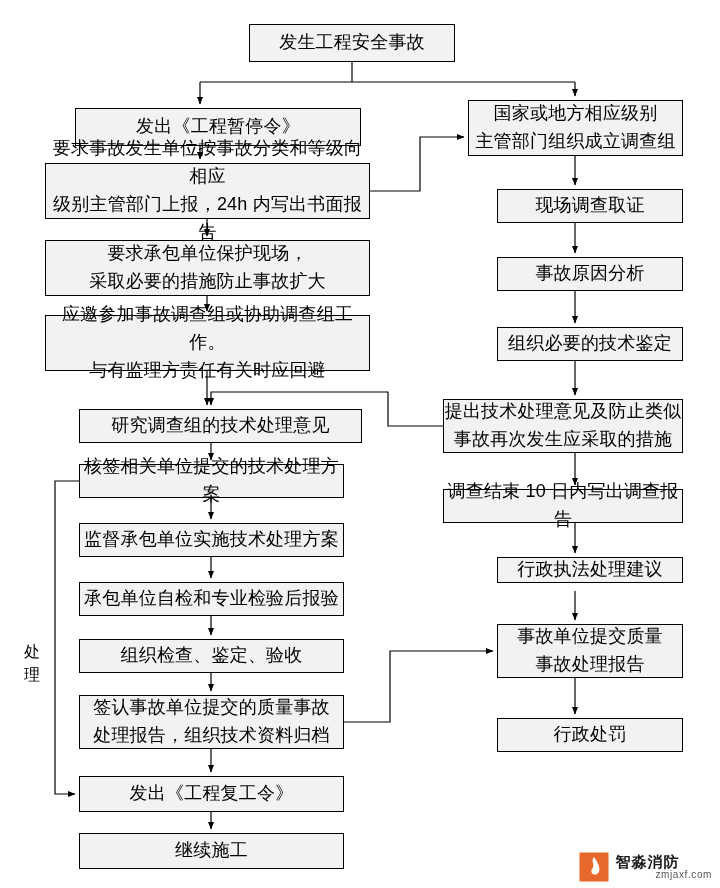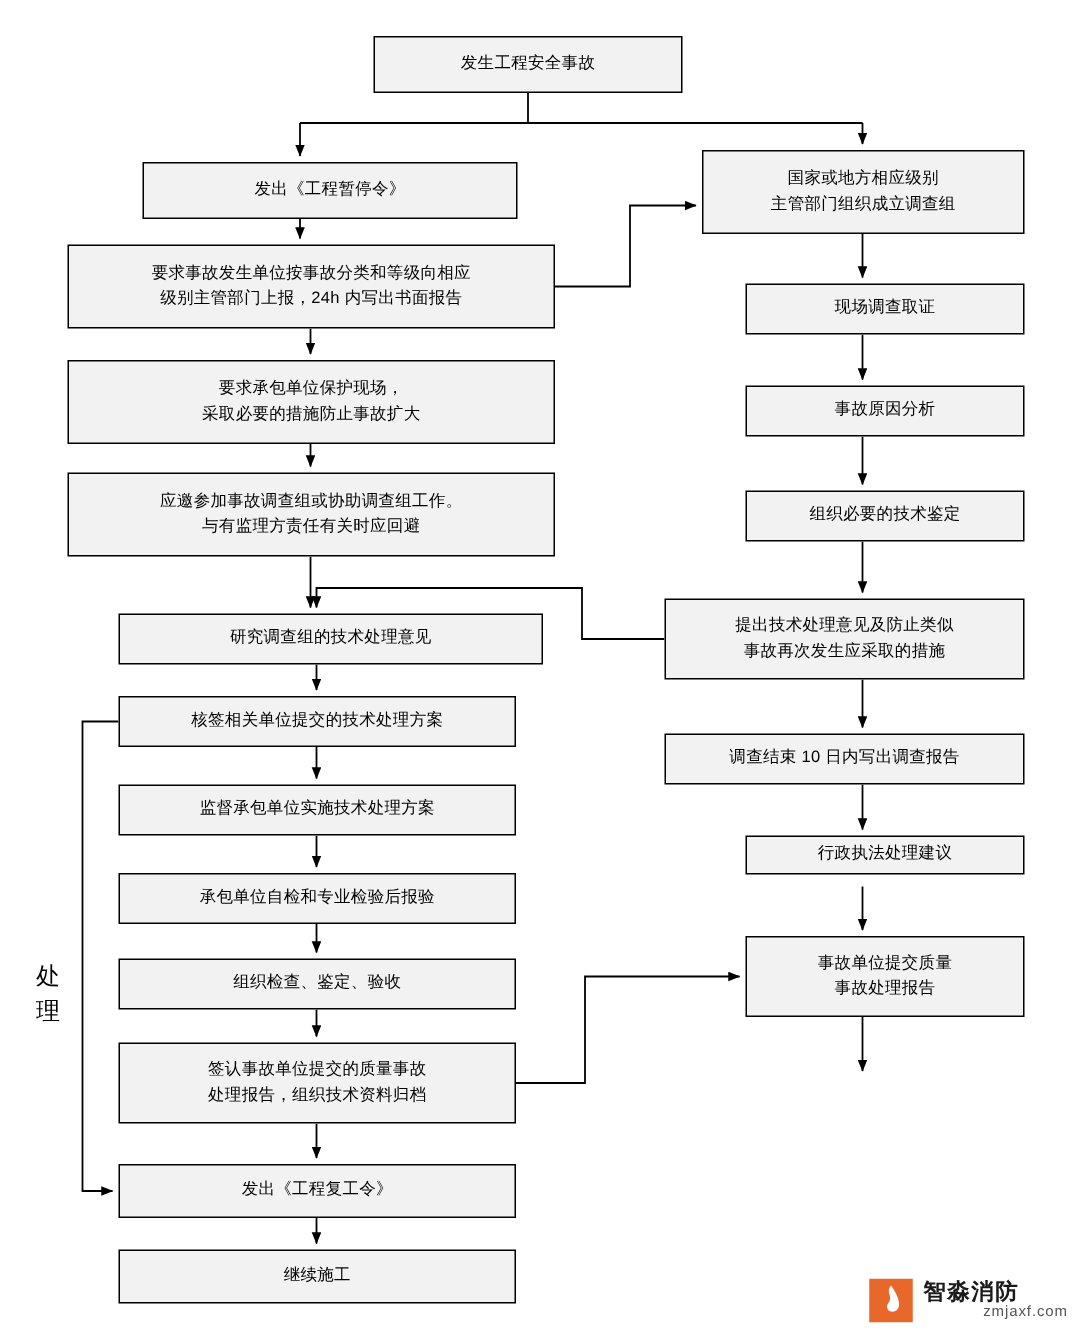--- a/index.html
+++ b/index.html
@@ -7,21 +7,21 @@
   #canvas{position:absolute;left:0;top:0;width:720px;height:888px;}
   .node{
     position:absolute;
     box-sizing:border-box;
     border:1px solid #000000;
     background:#f2f2f2;
     display:flex;
     align-items:center;
     justify-content:center;
     text-align:center;
-    font-size:11px;
+    font-size:18px;
     color:#000000;
     line-height:1.55;
     letter-spacing:0.2px;
   }
   .node span{display:block;white-space:pre-line;}
   .vlabel{
     position:absolute;
     font-size:16px;
     color:#000;
     width:20px;
@@ -84,21 +84,21 @@
       <path d="M79,481 L55,481 L55,794 L75,794" marker-end="url(#ah)"></path>
     </g>
   </svg>
 
   <div class="vlabel" style="left:22px;top:640px;">处
 理</div>
 
   <div class="node" style="left:249px;top:24px;width:206px;height:38px;">
       <span>发生工程安全事故</span>
     </div>
-  <div class="node" style="left:75px;top:108px;width:250px;height:38px;margin-left:20px;">
+  <div class="node" style="left:75px;top:108px;width:286px;height:38px;">
       <span>发出《工程暂停令》</span>
     </div>
   <div class="node" style="left:45px;top:163px;width:325px;height:56px;">
       <span>要求事故发生单位按事故分类和等级向相应
 级别主管部门上报，24h 内写出书面报告</span>
     </div>
   <div class="node" style="left:45px;top:240px;width:325px;height:56px;">
       <span>要求承包单位保护现场，
 采取必要的措施防止事故扩大</span>
     </div>
@@ -152,20 +152,23 @@
   <div class="node" style="left:443px;top:489px;width:240px;height:34px;">
       <span>调查结束 10 日内写出调查报告</span>
     </div>
   <div class="node" style="left:497px;top:557px;width:186px;height:26px;">
       <span>行政执法处理建议</span>
     </div>
   <div class="node" style="left:497px;top:624px;width:186px;height:54px;">
       <span>事故单位提交质量
 事故处理报告</span>
     </div>
+  <div class="node" style="left:497px;top:718px;width:186px;height:34px;">
+      <span>行政处罚</span>
+    </div>
 
   <div class="wm">
     <div class="wm-logo">
       <svg viewBox="0 0 30 30" width="30" height="30">
         <rect x="0.5" y="0.5" width="29" height="29" fill="#e8672a"></rect>
         <path d="M15 5 C11 10, 17 12, 13 17 C11 20, 14 24, 18 22 C22 20, 21 13, 15 5 Z" fill="#ffffff"></path>
       </svg>
     </div>
     <div class="wm-text">
       <span class="wm-title">智淼消防</span>

